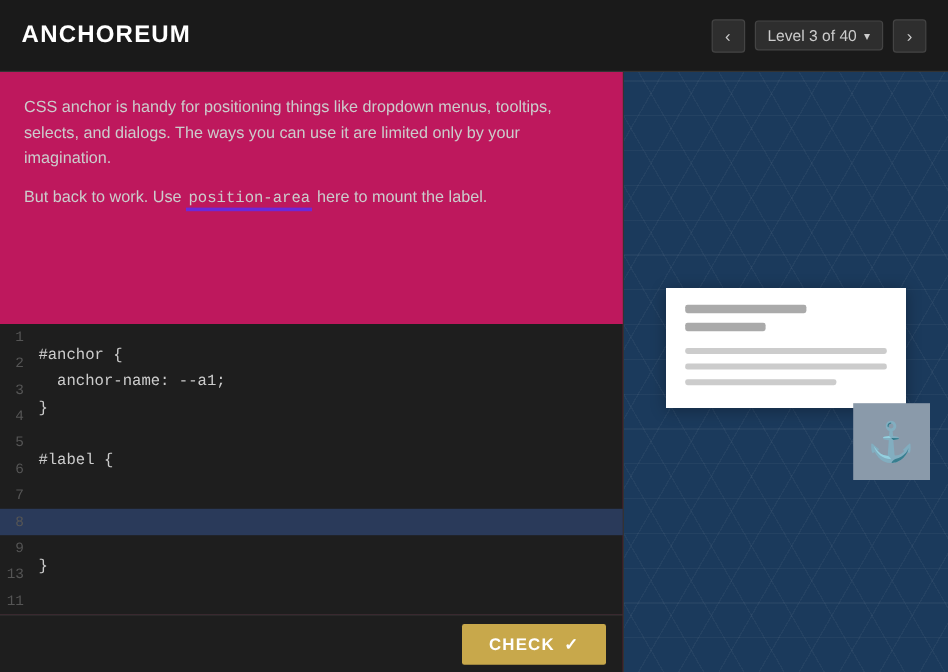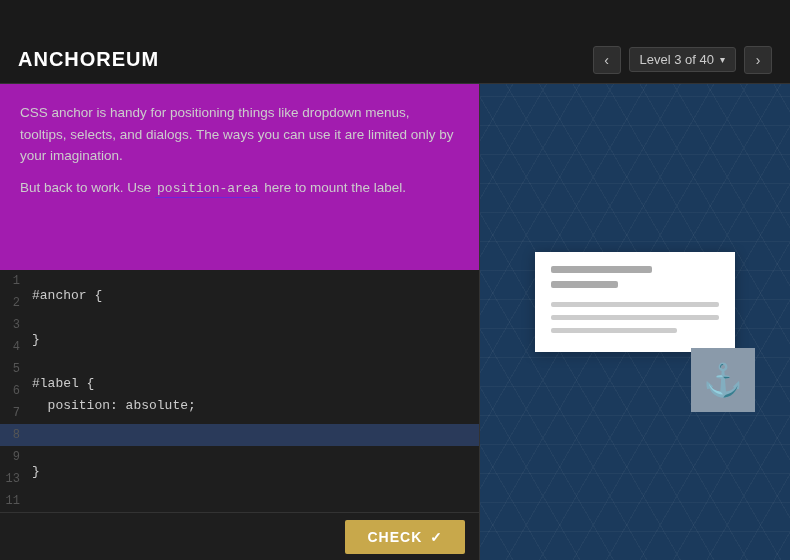--- a/index.html
+++ b/index.html
@@ -13,23 +13,22 @@
       background: #1a1a1a;
     }
 
     
     .header {
       display: flex;
       align-items: center;
       justify-content: space-between;
       background: #1a1a1a;
       padding: 0 18px;
-      height: 48px;
+      height: 60px;
       border-bottom: 1px solid #333;
-      margin-top: 36px;
     }
     .logo {
       font-size: 20px;
       font-weight: 800;
       color: #fff;
       letter-spacing: 1px;
     }
     .level-nav {
       display: flex;
       align-items: center;
@@ -67,41 +66,41 @@
 
     
     .main {
       display: flex;
       flex: 1;
       overflow: hidden;
     }
 
     
     .left-panel {
-      width: 480px;
+      width: 520px;
       display: flex;
       flex-direction: column;
-      background: #a21caf;
+      background: #be185d;
       border-right: 1px solid #333;
     }
 
     
     .description {
       padding: 18px 20px 14px;
       color: #ccc;
       font-size: 13.5px;
       line-height: 1.6;
       flex-shrink: 0;
     }
     .description p {
       margin-bottom: 10px;
     }
     .code-inline {
       background: transparent;
-      border-bottom: 1px solid #6d28d9;
+      border-bottom: 3px solid #6d28d9;
       color: #ccc;
       font-family: 'Courier New', monospace;
       font-size: 13px;
       padding: 1px 2px;
     }
 
     
     .middle-space {
       flex: 1;
     }
@@ -279,36 +278,36 @@
 
     <div class="middle-space"></div>
 
     <div class="code-editor" id="code-editor-container">
         <div class="code-line">
           <span class="line-num">1</span>
           <span class="line-content">#anchor {</span>
         </div>
         <div class="code-line">
           <span class="line-num">2</span>
+          <span class="line-content">  anchor-name: --a1;</span>
         </div>
         <div class="code-line">
           <span class="line-num">3</span>
           <span class="line-content">}</span>
         </div>
         <div class="code-line">
           <span class="line-num">4</span>
           <span class="line-content"></span>
         </div>
         <div class="code-line">
           <span class="line-num">5</span>
           <span class="line-content">#label {</span>
         </div>
         <div class="code-line">
           <span class="line-num">6</span>
-          <span class="line-content">  position: absolute;</span>
         </div>
         <div class="code-line">
           <span class="line-num">7</span>
         </div>
         <div class="code-line highlighted">
           <span class="line-num">8</span>
         </div>
         <div class="code-line">
           <span class="line-num">9</span>
           <span class="line-content">}</span>

